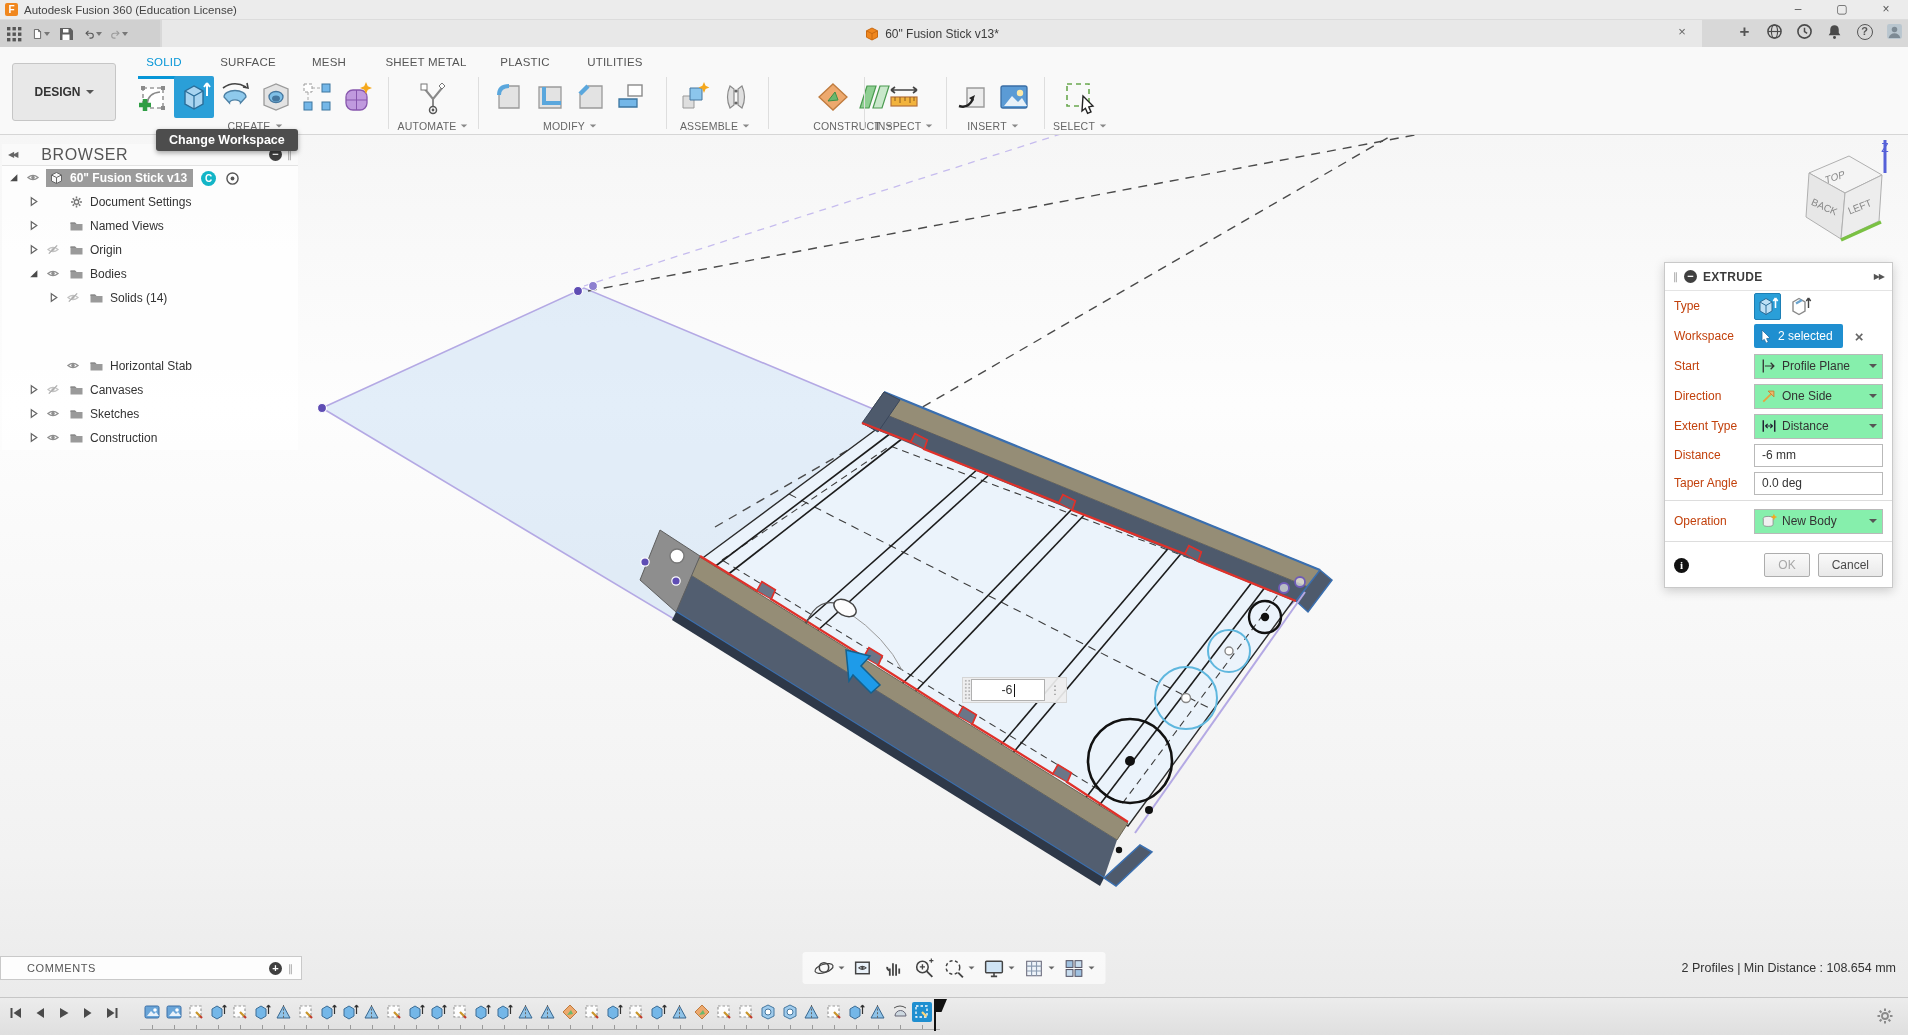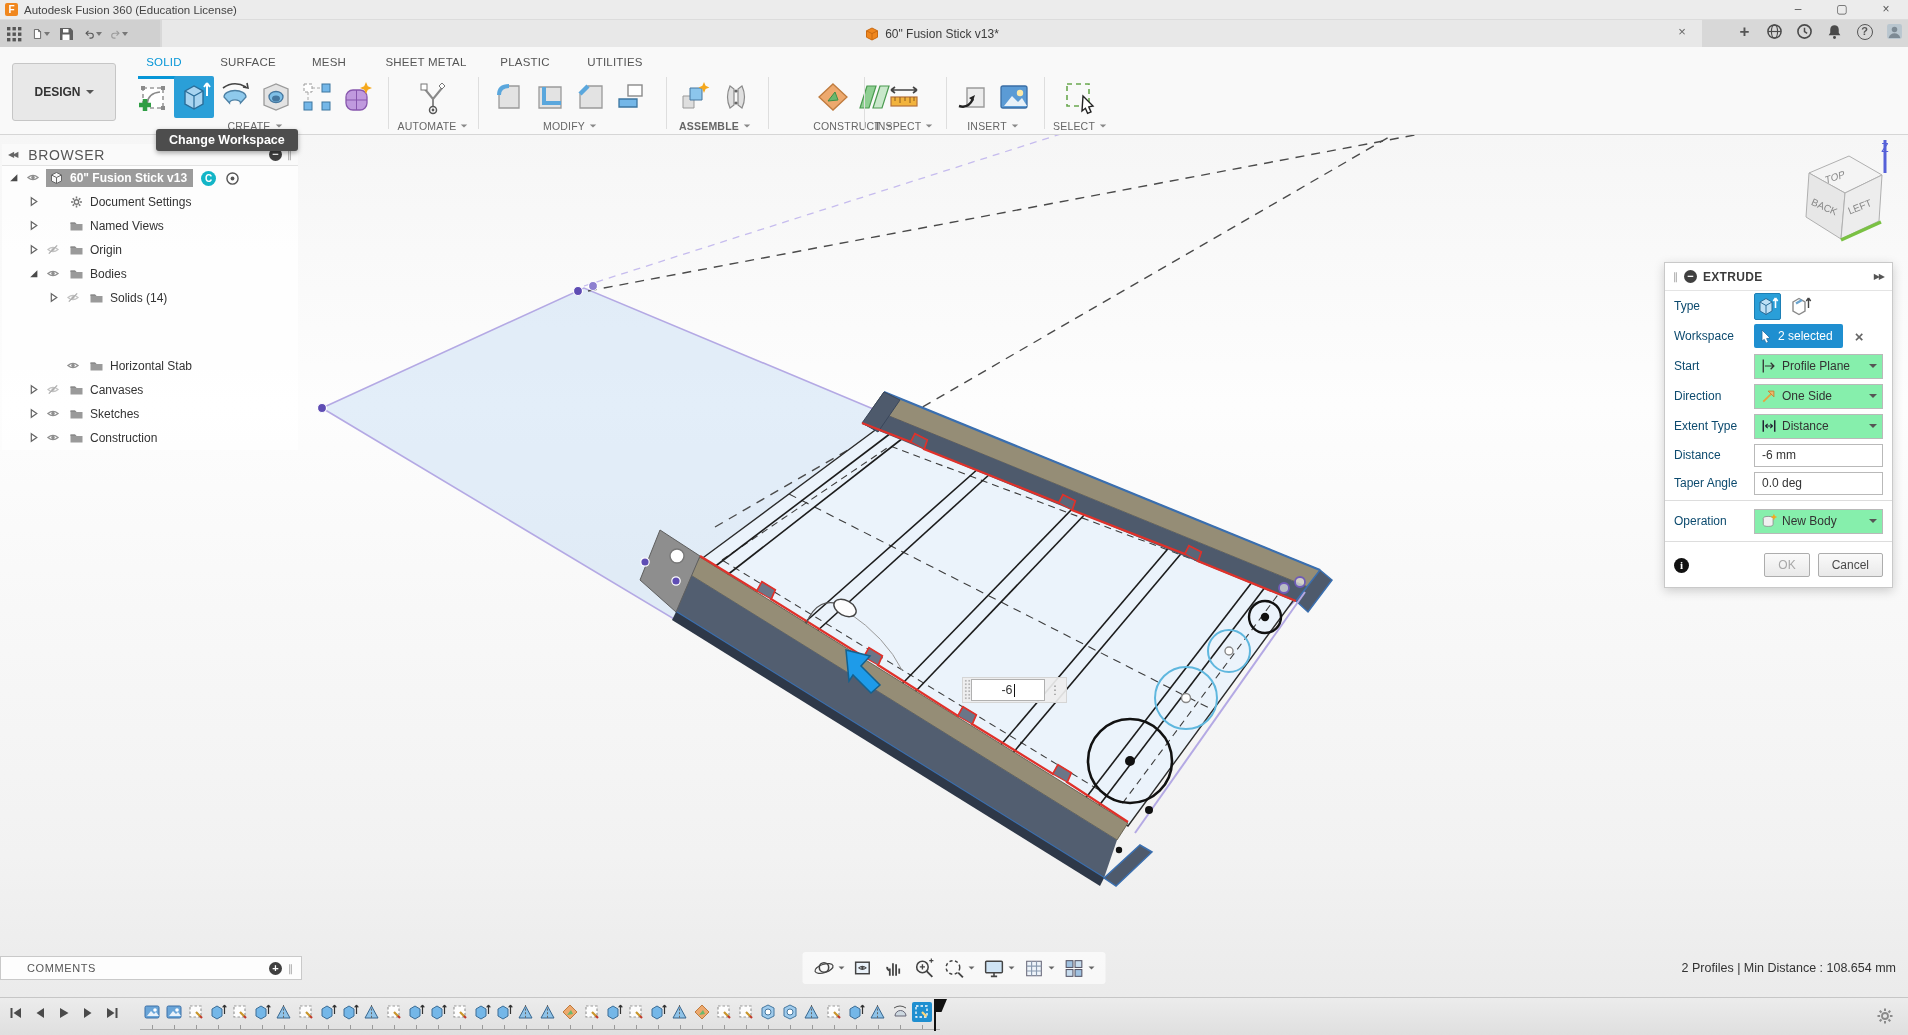--- a/index.html
+++ b/index.html
@@ -71,21 +71,21 @@
   
   #tooltip { position:absolute; left:156px; top:129px; background:#4d4d4d; color:#fff;
     font-size:12.5px; font-weight:bold; padding:4px 13px; border-radius:3px; z-index:30;
     box-shadow:0 2px 5px rgba(0,0,0,.35); }
 
   
   #browser { position:absolute; left:2px; top:144px; width:296px; z-index:10;
     background:rgba(255,255,255,.72); }
   #browser-header { height:22px; display:flex; align-items:center; padding:0 6px;
     background:rgba(249,249,249,.9); border-bottom:1px solid #e3e3e3; }
-  #browser-title { font-size:14px; color:#555; letter-spacing:.6px; margin-left:12px; }
+  #browser-title { font-size:16px; color:#555; letter-spacing:.6px; margin-left:25px; }
   .dbl-arrow { font-size:8px; color:#666; letter-spacing:-2px; }
   .circle-ic { width:13px; height:13px; background:#3f3f3f; border-radius:50%; color:#fff;
     font-size:11px; line-height:12px; text-align:center; font-weight:bold; }
   .grip { color:#9a9a9a; font-size:10px; }
   #browser-header .right { margin-left:auto; display:flex; align-items:center; gap:5px; }
   .tree-row { height:24px; display:flex; align-items:center; gap:4px; font-size:12px; color:#333; }
   .tw { width:13px; height:13px; flex:none; }
   .tw svg { width:11px; height:11px; }
   .teye { width:17px; height:14px; flex:none; }
   .teye svg { width:16px; height:13px; }
@@ -98,21 +98,21 @@
   .tgt { margin-left:5px; width:15px; height:15px; }
 
   
   #dialog { position:absolute; left:1664px; top:262px; width:229px; z-index:10;
     background:rgba(255,255,255,.97); border:1px solid #c9c9c9; box-shadow:0 3px 10px rgba(0,0,0,.18); }
   #dialog-header { height:28px; display:flex; align-items:center; gap:6px; padding:0 8px;
     border-bottom:1px solid #e4e4e4; }
   #dialog-title { font-size:12px; font-weight:bold; color:#3c3c3c; letter-spacing:.3px; }
   #dialog-expand { margin-left:auto; font-size:8px; color:#555; letter-spacing:-1px; }
   .drow { display:flex; align-items:center; height:30px; padding:0 9px; }
-  .dlabel { width:80px; font-size:12px; color:#0c4a6e; flex:none; }
+  .dlabel { width:80px; font-size:12px; color:#c2410c; flex:none; }
   .dctrl { flex:1; display:flex; align-items:center; }
   .tbtn { width:27px; height:27px; margin-right:6px; display:flex; align-items:center; justify-content:center;
     border:1px solid transparent; }
   .tbtn svg { width:23px; height:23px; }
   .tbtn.sel { background:#2a9fd8; border-color:#1d7fb5; border-radius:2px; }
   .chip { background:#1f8fd0; color:#fff; height:24px; border-radius:2px; display:flex; align-items:center;
     padding:0 10px 0 5px; font-size:12px; gap:5px; }
   .chip svg { width:14px; height:14px; }
   .clear-x { margin-left:12px; color:#666; font-size:15px; font-weight:bold; }
   .dselect { flex:1; height:25px; border:1px solid #b9b9b9; background:#86efac; display:flex;
@@ -395,21 +395,21 @@
               <path d="M5 20h18v8H5z" fill="#74b7e8" stroke="#3c76a0" stroke-width="1.3"></path>
             </svg>
           </div>
         </div>
         <div class="glabel">
           <span>MODIFY</span>
           <span class="caret"></span>
         </div>
       </div>
       <div class="gsep" style="left: 666px;"></div>
-      <div class="rgroup" style="left: 666px; width: 98px; font-weight: bold;">
+      <div class="rgroup" style="left: 666px; width: 98px;">
         <div class="gicons">
           <div class="ricon">
             <svg viewBox="0 0 36 36">
               <path d="M6 17h11v12H6z" fill="#dedede" stroke="#999"></path>
               <path d="M13 9h12v12H13z" fill="#8cc6ec" stroke="#45779f"></path>
               <path d="M27 3l1.6 3.8 3.8 1.6-3.8 1.6L27 14l-1.6-3.9-3.8-1.7 3.8-1.6z" fill="#f5a81c"></path>
             </svg>
           </div>
           <div class="ricon">
             <svg viewBox="0 0 36 36">

